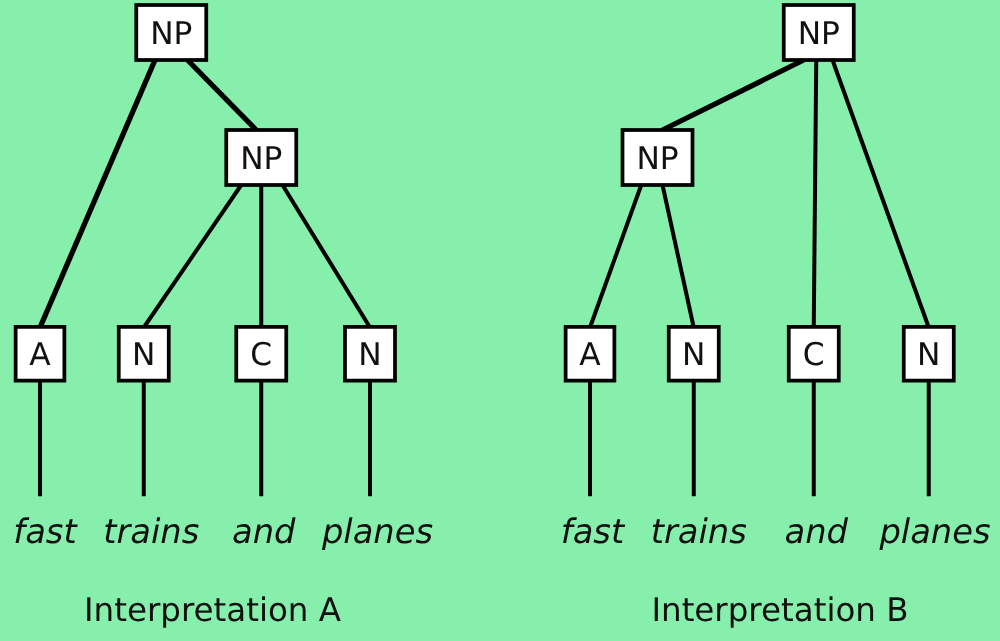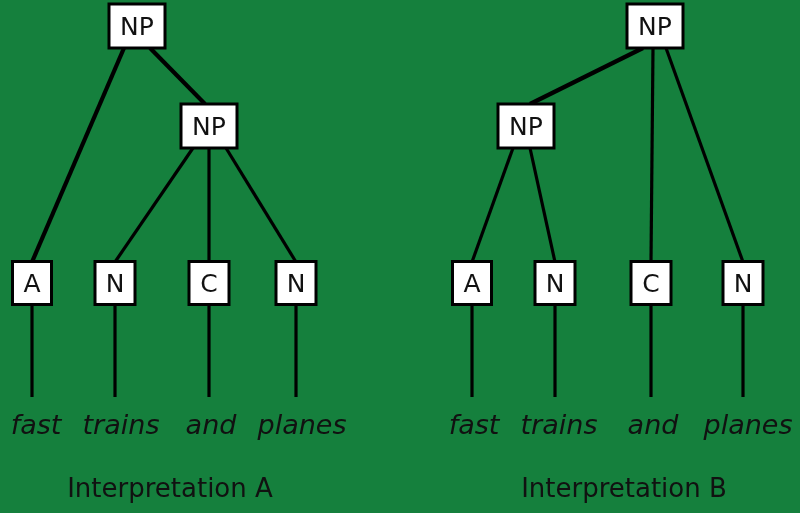--- a/index.html
+++ b/index.html
@@ -10,21 +10,21 @@
   body {
     width: 800px;
     height: 513px;
     font-family: "DejaVu Sans", "Liberation Sans", sans-serif;
     overflow: hidden;
   }
   #figure {
     position: relative;
     width: 800px;
     height: 513px;
-    background: #15803d;
+    background: #86efac;
   }
   svg.tree-svg {
     position: absolute;
     top: 0;
     left: 0;
     width: 800px;
     height: 513px;
   }
   .node-box {
     fill: #ffffff;

